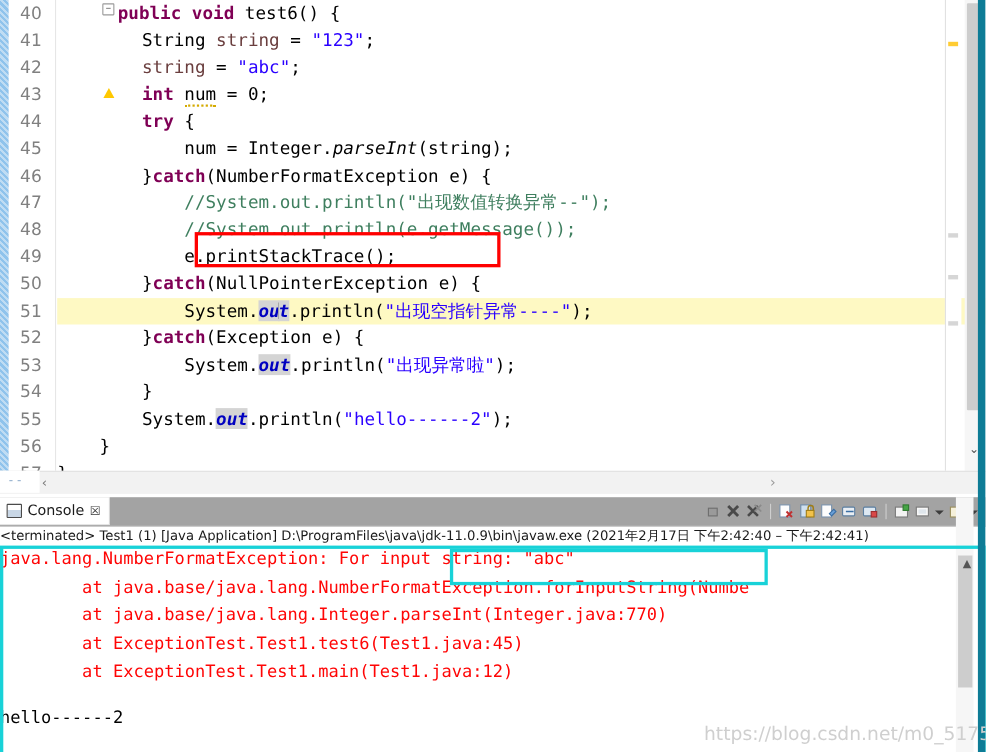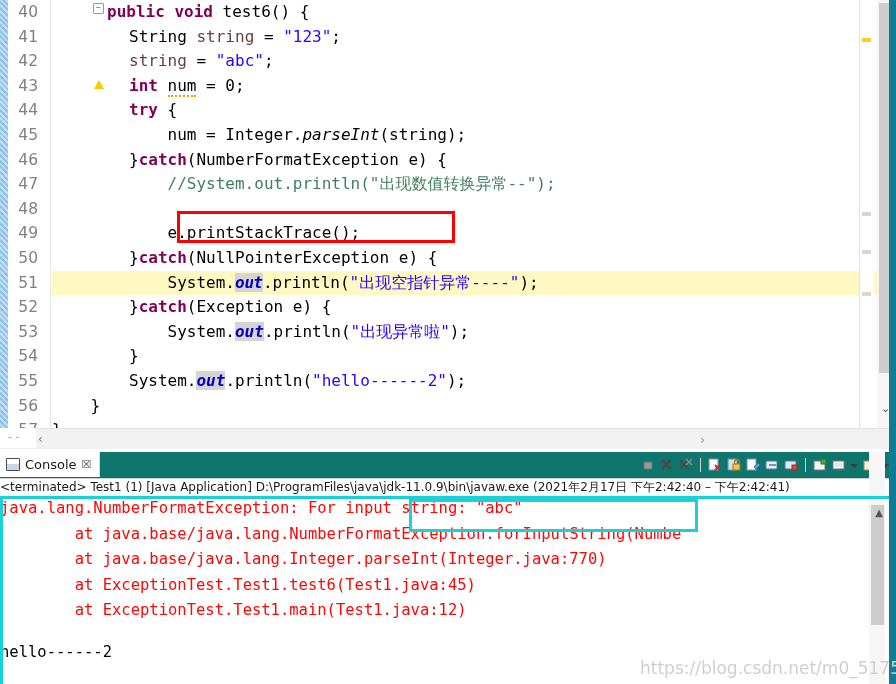--- a/index.html
+++ b/index.html
@@ -56,21 +56,21 @@
 
   
   .hbar{position:absolute;left:0;top:428px;width:896px;height:20px;background:#f2f2f2;border-top:1px solid #e2e2e2;}
   .harrow-l{position:absolute;left:38px;top:3px;color:#7a7a7a;font-size:12px;font-family:"DejaVu Sans",sans-serif;}
   .harrow-r{position:absolute;left:700px;top:3px;color:#9a9a9a;font-size:13px;font-family:"DejaVu Sans",sans-serif;}
   .hbar-left-stub{position:absolute;left:0;top:428px;width:36px;height:20px;background:#fff;}
   .hbar-dash{position:absolute;left:8px;top:430px;color:#8aa8c8;font-size:11px;font-family:"DejaVu Sans",sans-serif;}
 
   
   .console-view{position:absolute;left:0;top:452px;width:896px;height:232px;background:#fff;}
-  .console-tabbar{position:absolute;left:0;top:0;width:896px;height:26px;background:#0f766e;
+  .console-tabbar{position:absolute;left:0;top:0;width:896px;height:26px;background:#a3a3a3;
       border-bottom:1px solid #cfcfcf;}
   .tab{position:absolute;left:0;top:0;height:25px;padding:0 8px 0 6px;background:#ffffff;
       border-right:1px solid #d8d8d8;display:flex;align-items:center;gap:5px;
       font-family:"DejaVu Sans",sans-serif;font-size:13px;color:#1a1a1a;}
   .tab-ico{width:12px;height:11px;border:1px solid #4a4a4a;border-radius:1px;
       background:linear-gradient(#fff 0 45%,#c9d7e6 45% 100%);display:inline-block;}
   .tab-close{color:#3a3a3a;font-size:11px;font-family:"DejaVu Sans",sans-serif;}
 
   .ctoolbar{position:absolute;right:6px;top:3px;height:20px;display:flex;align-items:center;gap:3px;}
   .tb{width:16px;height:16px;display:inline-block;position:relative;}
@@ -111,21 +111,21 @@
     <div class="gutter-sep"></div>
     <div class="code-area" id="code-area">
         <div class="row"><span class="ln">40</span><span class="collapse">−</span><span class="code" style="left: 23px; margin-left: 32px;"><span class="kw">public void </span><span class="plain">test6</span><span class="plain">() {</span></span></div>
         <div class="row"><span class="ln">41</span><span class="code" style="left: 77.04px;"><span class="plain">String </span><span class="loc">string</span><span class="plain"> = </span><span class="str">"123"</span><span class="plain">;</span></span></div>
         <div class="row"><span class="ln">42</span><span class="code" style="left: 77.04px;"><span class="loc">string</span><span class="plain"> = </span><span class="str">"abc"</span><span class="plain">;</span></span></div>
         <div class="row"><span class="ln">43</span><span class="warn-tri"></span><span class="code" style="left: 77.04px;"><span class="kw">int </span><span class="warnunder">num</span><span class="plain"> = 0;</span></span></div>
         <div class="row"><span class="ln">44</span><span class="code" style="left: 77.04px;"><span class="kw">try</span><span class="plain"> {</span></span></div>
         <div class="row"><span class="ln">45</span><span class="code" style="left: 115.56px;"><span class="plain">num = Integer.</span><span class="mth">parseInt</span><span class="plain">(string);</span></span></div>
         <div class="row"><span class="ln">46</span><span class="code" style="left: 77.04px;"><span class="plain">}</span><span class="kw">catch</span><span class="plain">(NumberFormatException e) {</span></span></div>
         <div class="row"><span class="ln">47</span><span class="code" style="left: 115.56px;"><span class="cmt">//System.out.println("出现数值转换异常--");</span></span></div>
-        <div class="row"><span class="ln">48</span></div>
+        <div class="row"><span class="ln">48</span><span class="code" style="left: 115.56px;"><span class="cmt">//System.out.println(e.getMessage());</span></span></div>
         <div class="row"><span class="ln">49</span><span class="code" style="left: 115.56px;"><span class="plain">e.printStackTrace();</span></span></div>
         <div class="row"><span class="ln">50</span><span class="code" style="left: 77.04px;"><span class="plain">}</span><span class="kw">catch</span><span class="plain">(NullPointerException e) {</span></span></div>
         <div class="row hl"><div class="hl-full" style="top: 0px;"></div><span class="ln">51</span><span class="code" style="left: 115.56px;"><span class="plain">System.</span><span class="fld">ou</span><span class="cursor"></span><span class="fld">t</span><span class="plain">.println(</span><span class="str">"出现空指针异常----"</span><span class="plain">);</span></span></div>
         <div class="row"><span class="ln">52</span><span class="code" style="left: 77.04px;"><span class="plain">}</span><span class="kw">catch</span><span class="plain">(Exception e) {</span></span></div>
         <div class="row"><span class="ln">53</span><span class="code" style="left: 115.56px;"><span class="plain">System.</span><span class="fld">out</span><span class="plain">.println(</span><span class="str">"出现异常啦"</span><span class="plain">);</span></span></div>
         <div class="row"><span class="ln">54</span><span class="code" style="left: 77.04px;"><span class="plain">}</span></span></div>
         <div class="row"><span class="ln">55</span><span class="code" style="left: 77.04px;"><span class="plain">System.</span><span class="fld">out</span><span class="plain">.println(</span><span class="str">"hello------2"</span><span class="plain">);</span></span></div>
         <div class="row"><span class="ln">56</span><span class="code" style="left: 38.52px;"><span class="plain">}</span></span></div>
         <div class="row"><span class="ln">57</span><span class="code" style="left: 0px;"><span class="plain">}</span></span></div>
       </div>

